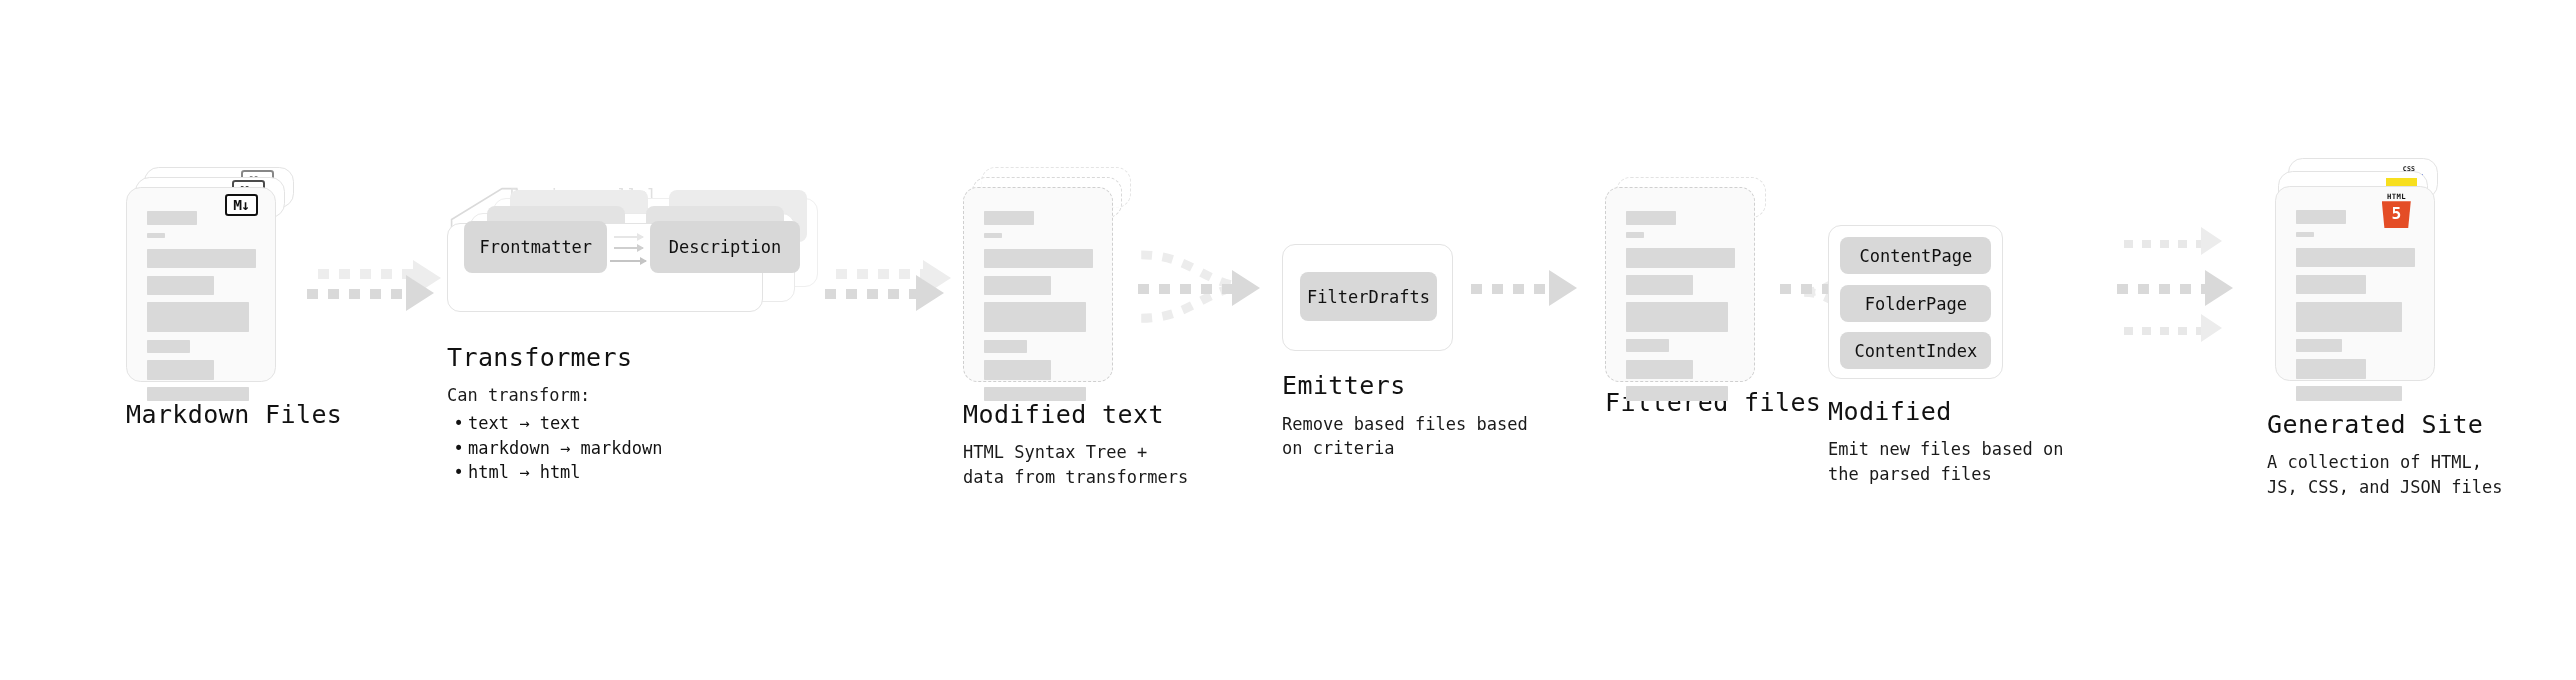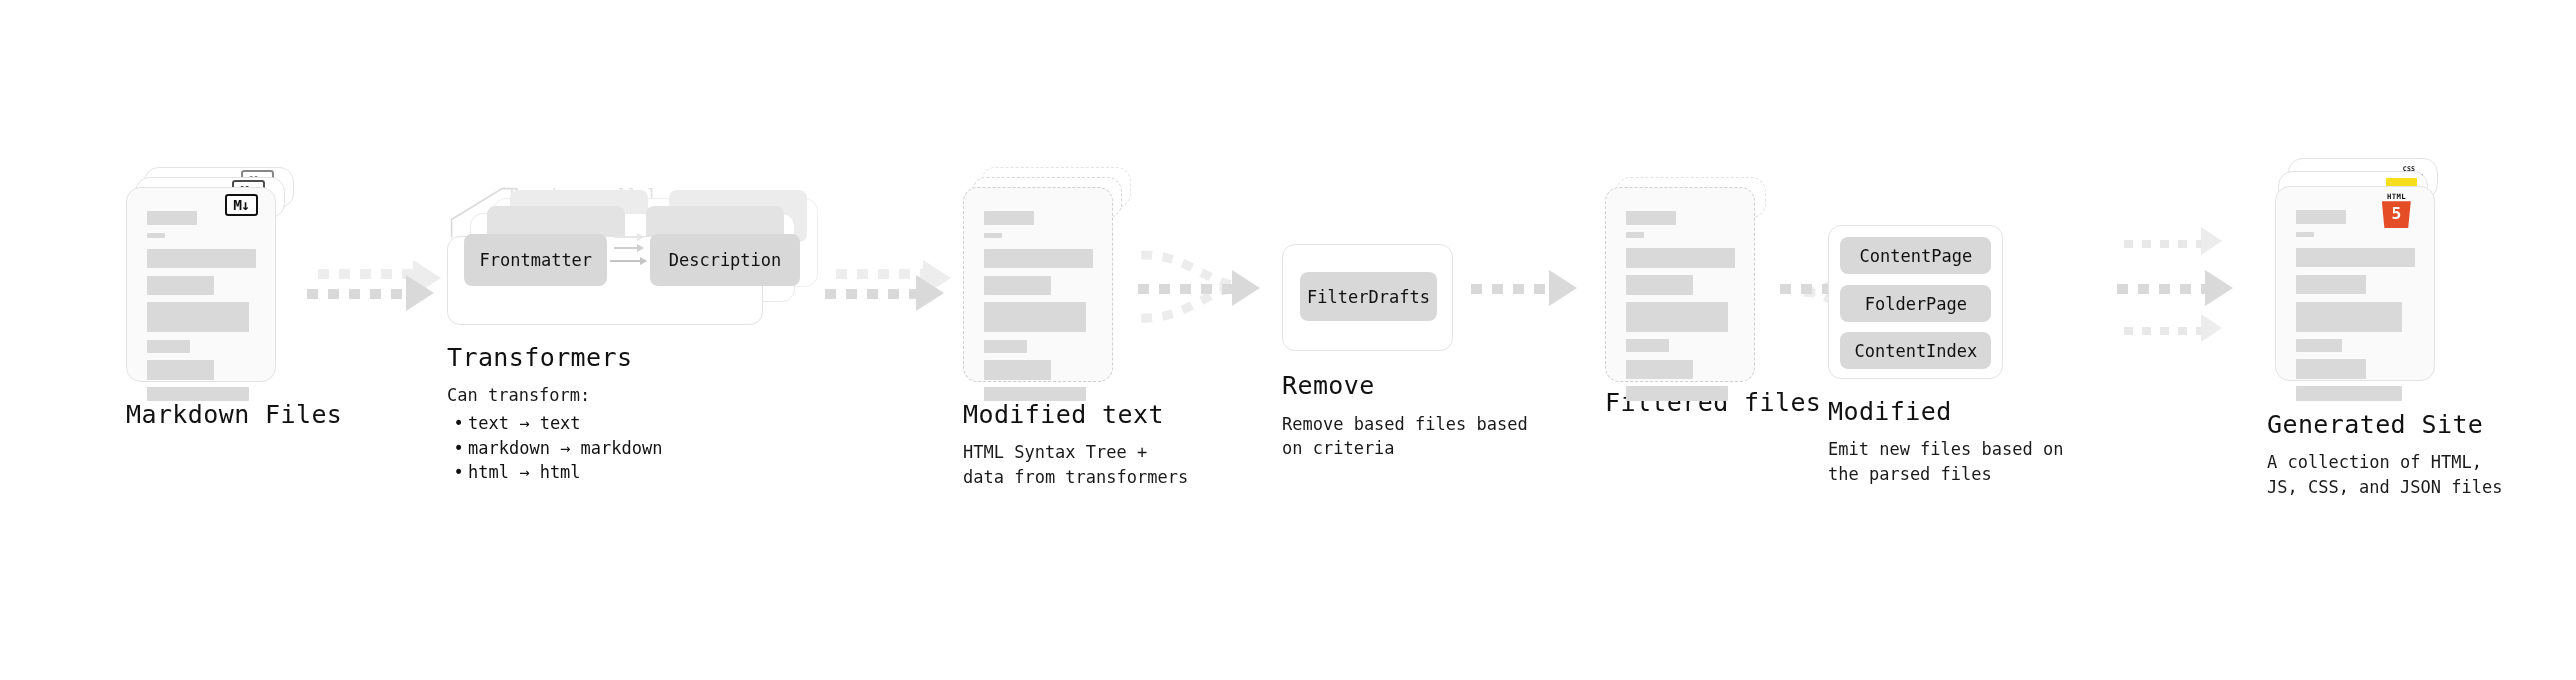--- a/index.html
+++ b/index.html
@@ -169,21 +169,21 @@
 
       <div class="panel l1" style="left:46px;top:3.3px;width:325px;height:89px;">
         <div class="chip l1" style="left:16.3px;top:-9.8px;width:138px;height:52px;"></div>
         <div class="chip l1" style="left:175px;top:-9.8px;width:138px;height:52px;"></div>
       </div>
       <div class="panel l2" style="left:23px;top:18px;width:325px;height:89px;">
         <div class="chip l2" style="left:16.3px;top:-8.1px;width:138px;height:52px;"></div>
         <div class="chip l2" style="left:175px;top:-8.1px;width:138px;height:52px;"></div>
       </div>
 
-      <div class="panel" style="left:0;top:41px;width:316px;height:89px;">
+      <div class="panel" style="left:0;top:28px;width:316px;height:89px;">
         <div class="chip" style="left:16.3px;top:-3.3px;width:143px;height:52px;">Frontmatter</div>
         <div class="chip" style="left:202px;top:-3.3px;width:150px;height:52px;">Description</div>
       </div>
 
       <div class="mini-arrow faint" style="left:167px;top:41px;width:29px;"></div>
       <div class="mini-arrow" style="left:167px;top:52px;width:29px;"></div>
       <div class="mini-arrow dark" style="left:163px;top:65px;width:36px;"></div>
     </div>
 
     <div class="label-title" style="margin-top:34px;">Transformers</div>
@@ -241,21 +241,21 @@
     <div class="dash" style="left:0;top:-4.9px;width:106px;"></div>
     <div class="head" style="left:94px;top:-18.7px;"></div>
   </div>
 
   <div class="stage" style="left:1282px;top:244px;">
     <div style="position:relative;width:171px;height:107px;">
       <div class="panel" style="left:0;top:0;width:171px;height:107px;padding-left:31px;">
         <div class="chip" style="left:17px;top:27px;width:137px;height:49px;">FilterDrafts</div>
       </div>
     </div>
-    <div class="label-title" style="margin-top:20.3px;">Remove</div>
+    <div class="label-title" style="margin-top:20.3px;">Emitters</div>
     <div class="label-sub">Remove based files based
 on criteria</div>
   </div>
 
   <div class="flow" style="left:1471px;top:289px;">
     <div class="dash" style="left:0;top:-4.9px;width:89px;"></div>
     <div class="head" style="left:78px;top:-18.7px;"></div>
   </div>
 
   <div class="stage" style="left:1605px;top:177px;">

